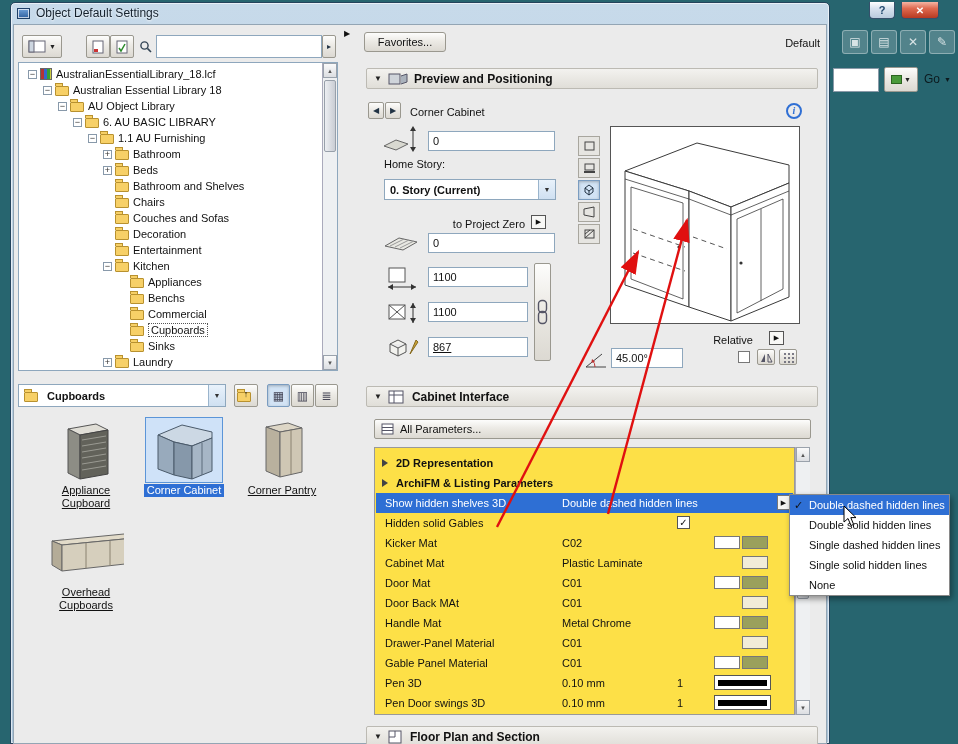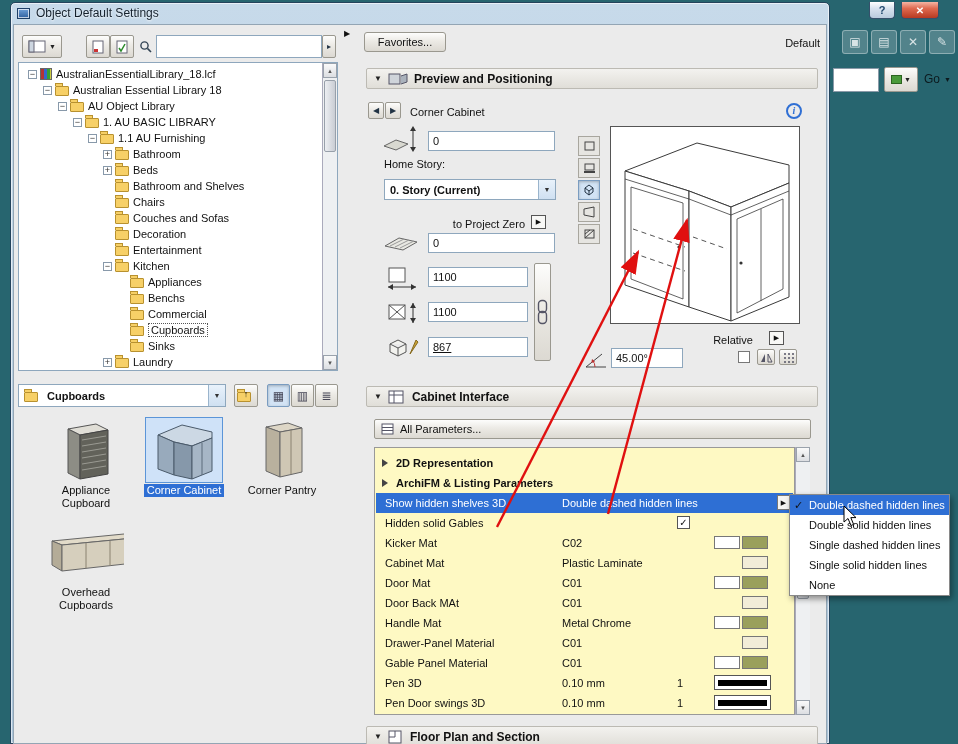--- a/index.html
+++ b/index.html
@@ -36,27 +36,27 @@
   .folder-icon{width:14px;height:10px;background:#f7d067;border:1px solid #b8912f;border-radius:1px;margin-right:4px;flex:none;position:relative;margin-top:2px;}
   .folder-icon::before{content:"";position:absolute;left:-1px;top:-4px;width:6px;height:2px;background:#f7d067;border:1px solid #b8912f;border-bottom:none;}
   .lib-icon{width:12px;height:12px;margin-right:4px;flex:none;border:1px solid #666;background:linear-gradient(90deg,#b33333 0 3px,#3366cc 3px 6px,#33a033 6px 9px,#cccc44 9px 12px);}
   .sel-label{border:1px dotted #555;background:#fff;padding:0 2px;}
   
   .sb{position:absolute;background:#eef0f2;border-left:1px solid #aab;}
   .sbtn{position:absolute;left:0;width:100%;height:15px;background:linear-gradient(#fafafa,#dcdee2);border:1px solid #9aa2ac;font-size:6px;color:#555;display:flex;align-items:center;justify-content:center;}
   .sthumb{position:absolute;left:1px;right:1px;background:linear-gradient(90deg,#eceef2,#c9cdd4);border:1px solid #98a0aa;border-radius:2px;}
   
   #thumbs{position:absolute;left:18px;top:412px;width:320px;height:330px;}
-  .thumb{position:absolute;width:96px;text-align:center;}
+  .thumb{position:absolute;width:96px;text-align:center;text-decoration:underline;}
   .thumb .art{width:76px;height:64px;margin:0 auto;display:flex;align-items:center;justify-content:center;}
   .thumb .lbl{margin-top:2px;font-size:11px;line-height:13px;}
   .thumb.sel .art{background:#cfe2f8;outline:1px solid #5b95d8;}
   .thumb.sel .lbl{background:var(--accent,#2e6fd4);color:#fff;display:inline-block;padding:0 3px;}
   
-  #ptable{position:absolute;left:374px;top:447px;width:421px;height:268px;background:#fef9c3;border:1px solid #999;}
+  #ptable{position:absolute;left:374px;top:447px;width:421px;height:268px;background:#fde047;border:1px solid #999;}
   #param-rows{position:absolute;left:1px;top:1px;right:1px;bottom:1px;overflow:hidden;padding-top:4px;}
   .prow{position:relative;height:20px;line-height:20px;}
   .gtri{position:absolute;left:6px;top:6px;width:0;height:0;border-left:6px solid #444;border-top:4px solid transparent;border-bottom:4px solid transparent;}
   .gname{position:absolute;left:20px;font-weight:bold;}
   .pname{position:absolute;left:9px;white-space:nowrap;}
   .pval{position:absolute;left:186px;white-space:nowrap;}
   .prow.sel{background:var(--accent,#2e6fd4);color:#fff;}
   .prow-btn{position:absolute;right:3px;top:2px;width:13px;height:15px;background:#f4f4f2;border:1px solid #777;color:#111;font-size:7px;line-height:13px;text-align:center;}
   .pcheck{position:absolute;left:301px;top:3px;width:13px;height:13px;border:1px solid #555;background:#fff;font-size:10px;line-height:11px;text-align:center;color:#111;}
   .pnum{position:absolute;left:301px;}
@@ -149,21 +149,21 @@
           <span>Australian Essential Library 18</span>
         </div>
         <div class="tree-row" style="padding-left: 38px;">
           <span class="expand-box">−</span>
           <span class="folder-icon"></span>
           <span>AU Object Library</span>
         </div>
         <div class="tree-row" style="padding-left: 53px;">
           <span class="expand-box">−</span>
           <span class="folder-icon"></span>
-          <span>1. AU BASIC LIBRARY</span>
+          <span>6. AU BASIC LIBRARY</span>
         </div>
         <div class="tree-row" style="padding-left: 68px;">
           <span class="expand-box">−</span>
           <span class="folder-icon"></span>
           <span>1.1 AU Furnishing</span>
         </div>
         <div class="tree-row" style="padding-left: 83px;">
           <span class="expand-box">+</span>
           <span class="folder-icon"></span>
           <span>Bathroom</span>

